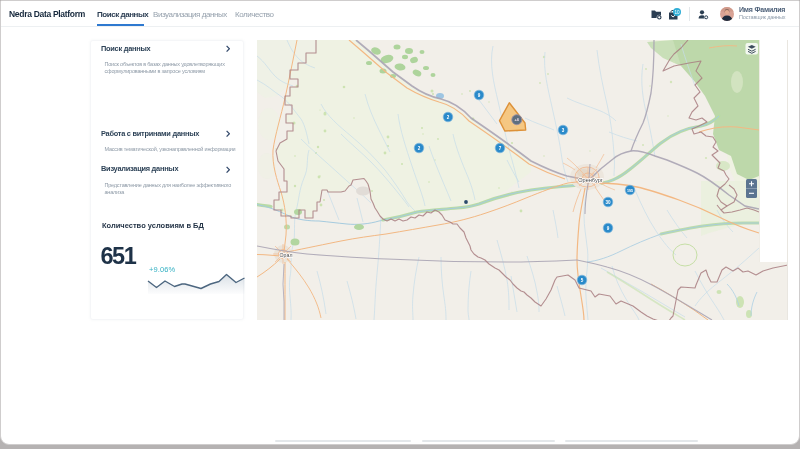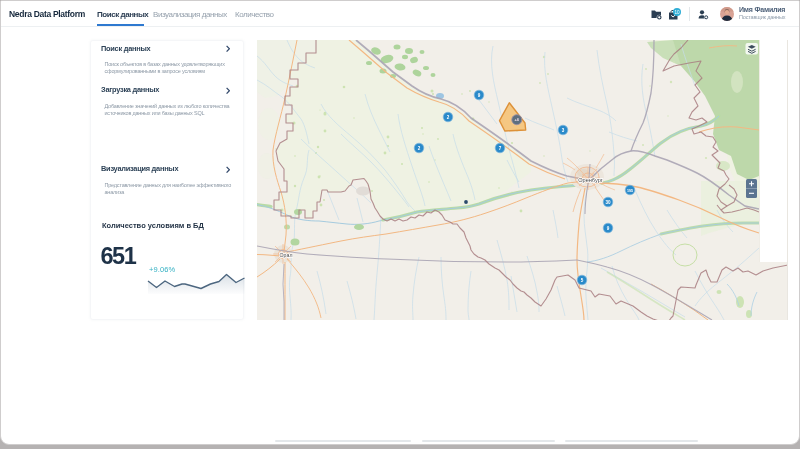--- a/index.html
+++ b/index.html
@@ -93,26 +93,26 @@
   </div>
 
   <div class="side">
     <div class="sec" style="top:3.7px">
       <h3>Поиск данных</h3>
       <svg class="chev" width="4" height="7.5" viewBox="0 0 4 7.5">
           <path d="M0.6 0.9 L3.4 3.75 L0.6 6.6" stroke="#33496b" stroke-width="1.25" fill="none"></path>
         </svg>
       <p>Поиск объектов в базах данных удовлетворяющих<br>сформулированными в запросе условиям</p>
     </div>
-    <div class="sec" style="top:45px">
-      <h3>Загрузка данных</h3>
+    <div class="sec" style="top:88.5px">
+      <h3>Работа с витринами данных</h3>
       <svg class="chev" width="4" height="7.5" viewBox="0 0 4 7.5">
           <path d="M0.6 0.9 L3.4 3.75 L0.6 6.6" stroke="#33496b" stroke-width="1.25" fill="none"></path>
         </svg>
-      <p>Добавление значений данных из любого количества<br>источников данных или базы данных SQL</p>
+      <p>Массив тематической, узконаправленной информации</p>
     </div>
     <div class="sec" style="top:124px">
       <h3>Визуализация данных</h3>
       <svg class="chev" width="4" height="7.5" viewBox="0 0 4 7.5">
           <path d="M0.6 0.9 L3.4 3.75 L0.6 6.6" stroke="#33496b" stroke-width="1.25" fill="none"></path>
         </svg>
       <p>Представление данных для наиболее эффективного<br>анализа</p>
     </div>
     <div class="kpit">Количество условиям в БД</div>
     <div class="kpin">651</div>

